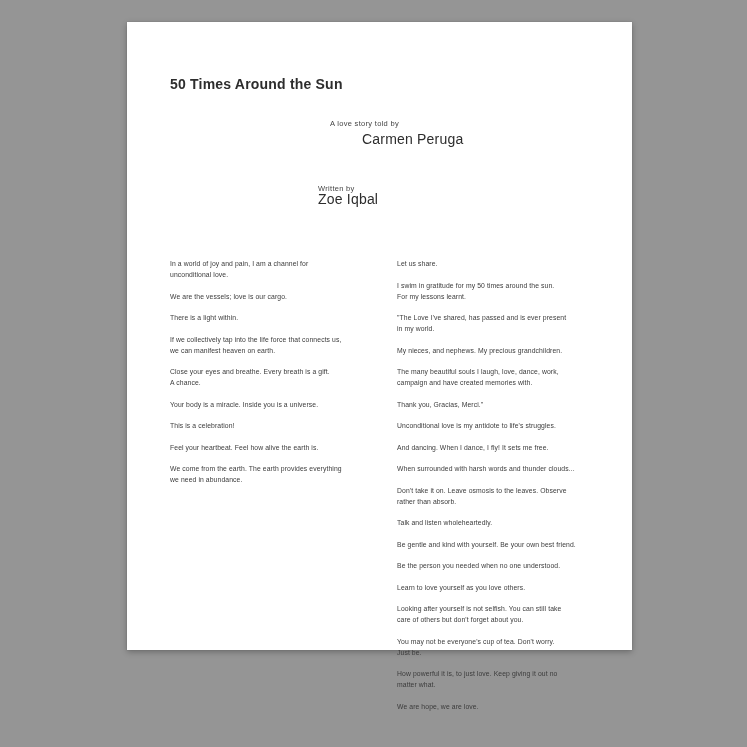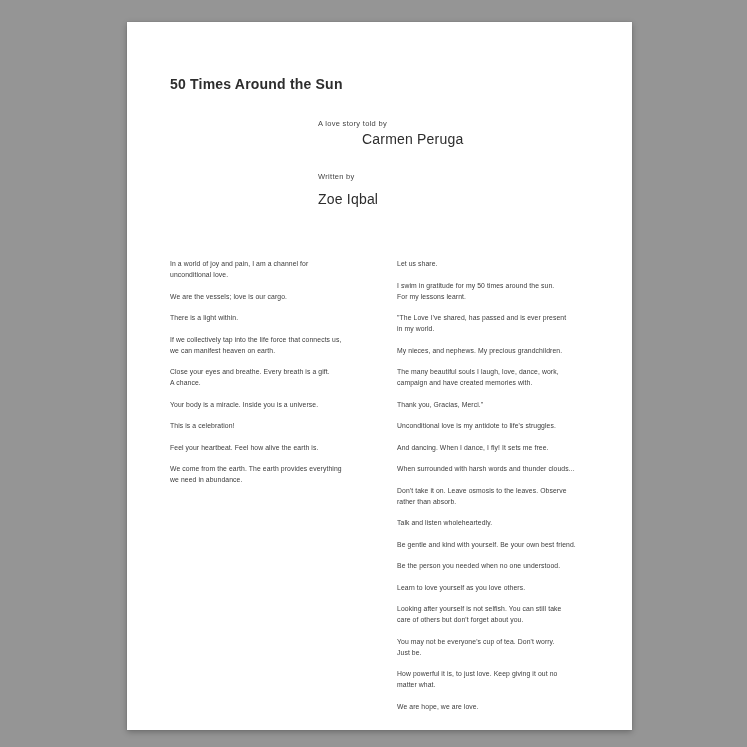--- a/index.html
+++ b/index.html
@@ -6,21 +6,21 @@
   html, body {
     width: 747px; height: 747px;
     overflow: hidden;
     font-family: "Liberation Sans", sans-serif;
   }
   body { background: #959595; position: relative; }
 
   .doc-page {
     position: absolute;
     left: 127px; top: 22px;
-    width: 505px; height: 708px;
+    width: 505px; height: 628px;
     background: #ffffff;
     box-shadow: 0 2px 6px rgba(0,0,0,0.28), 0 0 1px rgba(0,0,0,0.2);
   }
 
   .doc-title {
     position: absolute;
     left: 43px; top: 53px;
     font-size: 14px;
     line-height: 18px;
     letter-spacing: 0.2px;
@@ -36,23 +36,23 @@
     color: #454545;
   }
   .byline-name {
     position: absolute;
     left: 191px;
     font-size: 14px;
     line-height: 17px;
     letter-spacing: 0.2px;
     color: #2d2d2d;
   }
-  .told-by-label   { top: 97px; }
+  .told-by-label   { top: 97px; margin-left: 12px; }
   .told-by-name    { top: 109px; margin-left: 44px; }
-  .written-by-label{ top: 150px; }
+  .written-by-label{ top: 162px; }
   .written-by-name { top: 169px; text-align: right; }
 
   .text-column {
     position: absolute;
     top: 236px;
     font-size: 6.8px;
     line-height: 11px;
     letter-spacing: 0.1px;
     color: #3b3b3b;
   }

